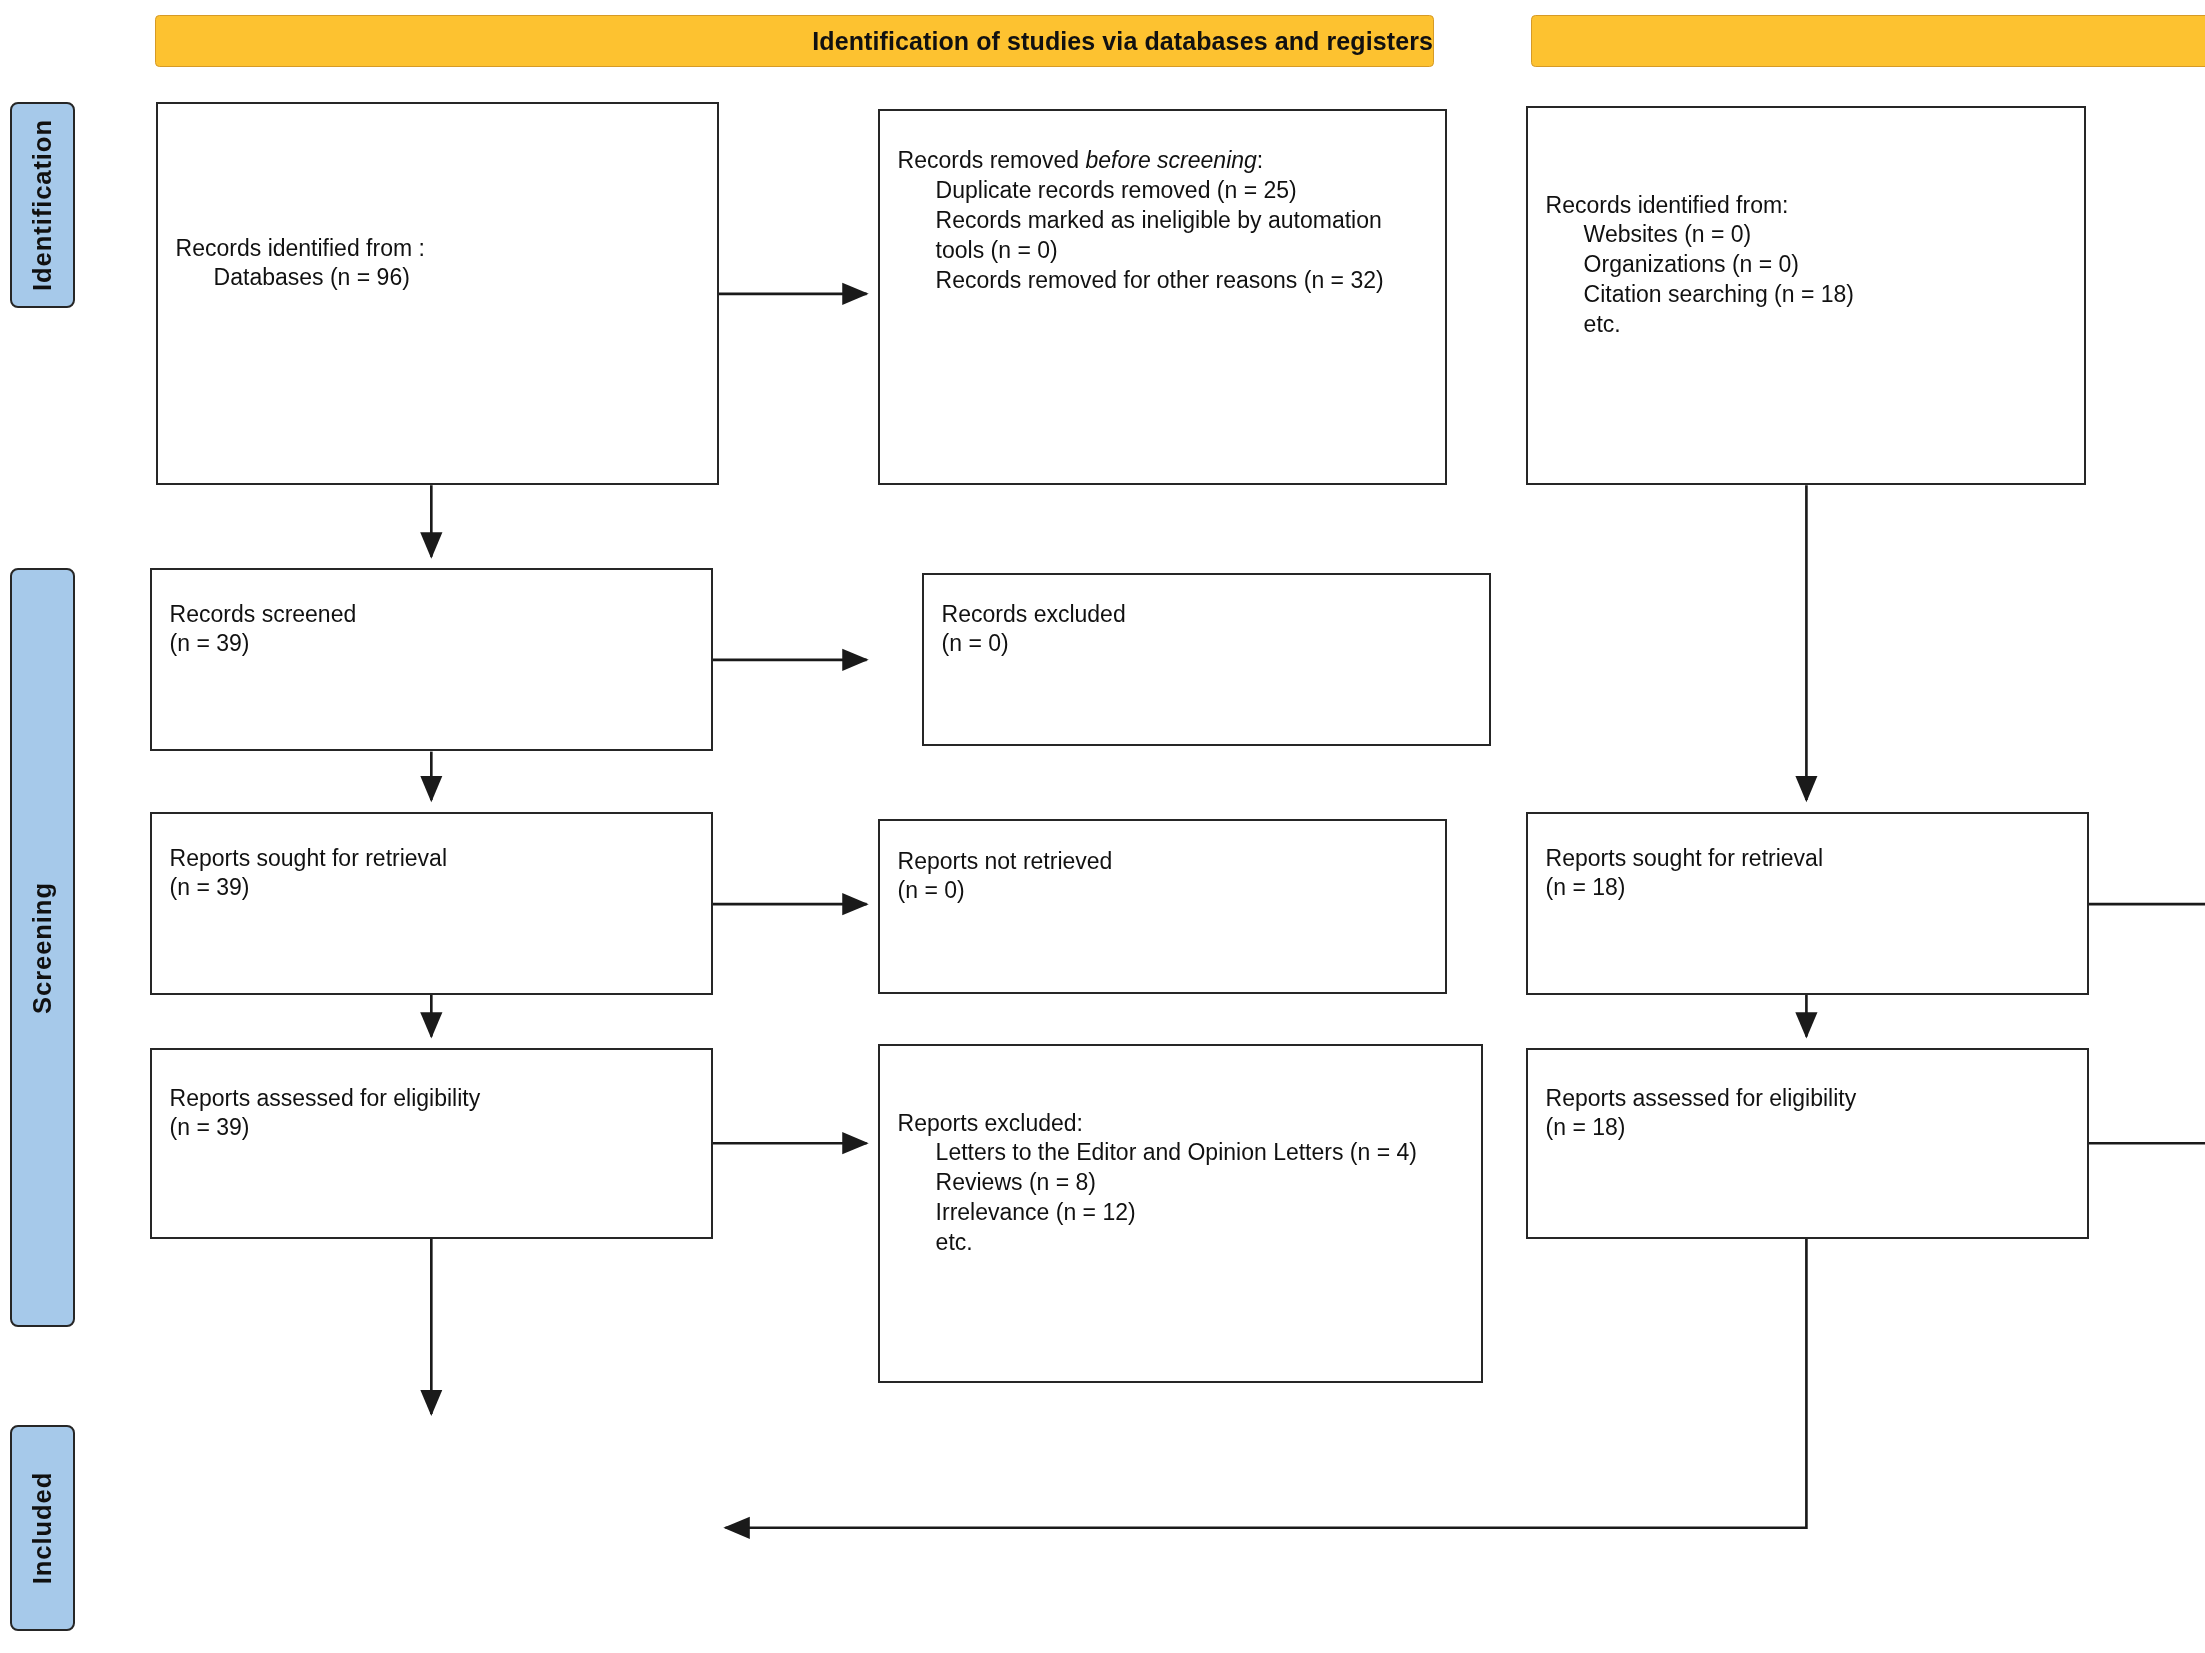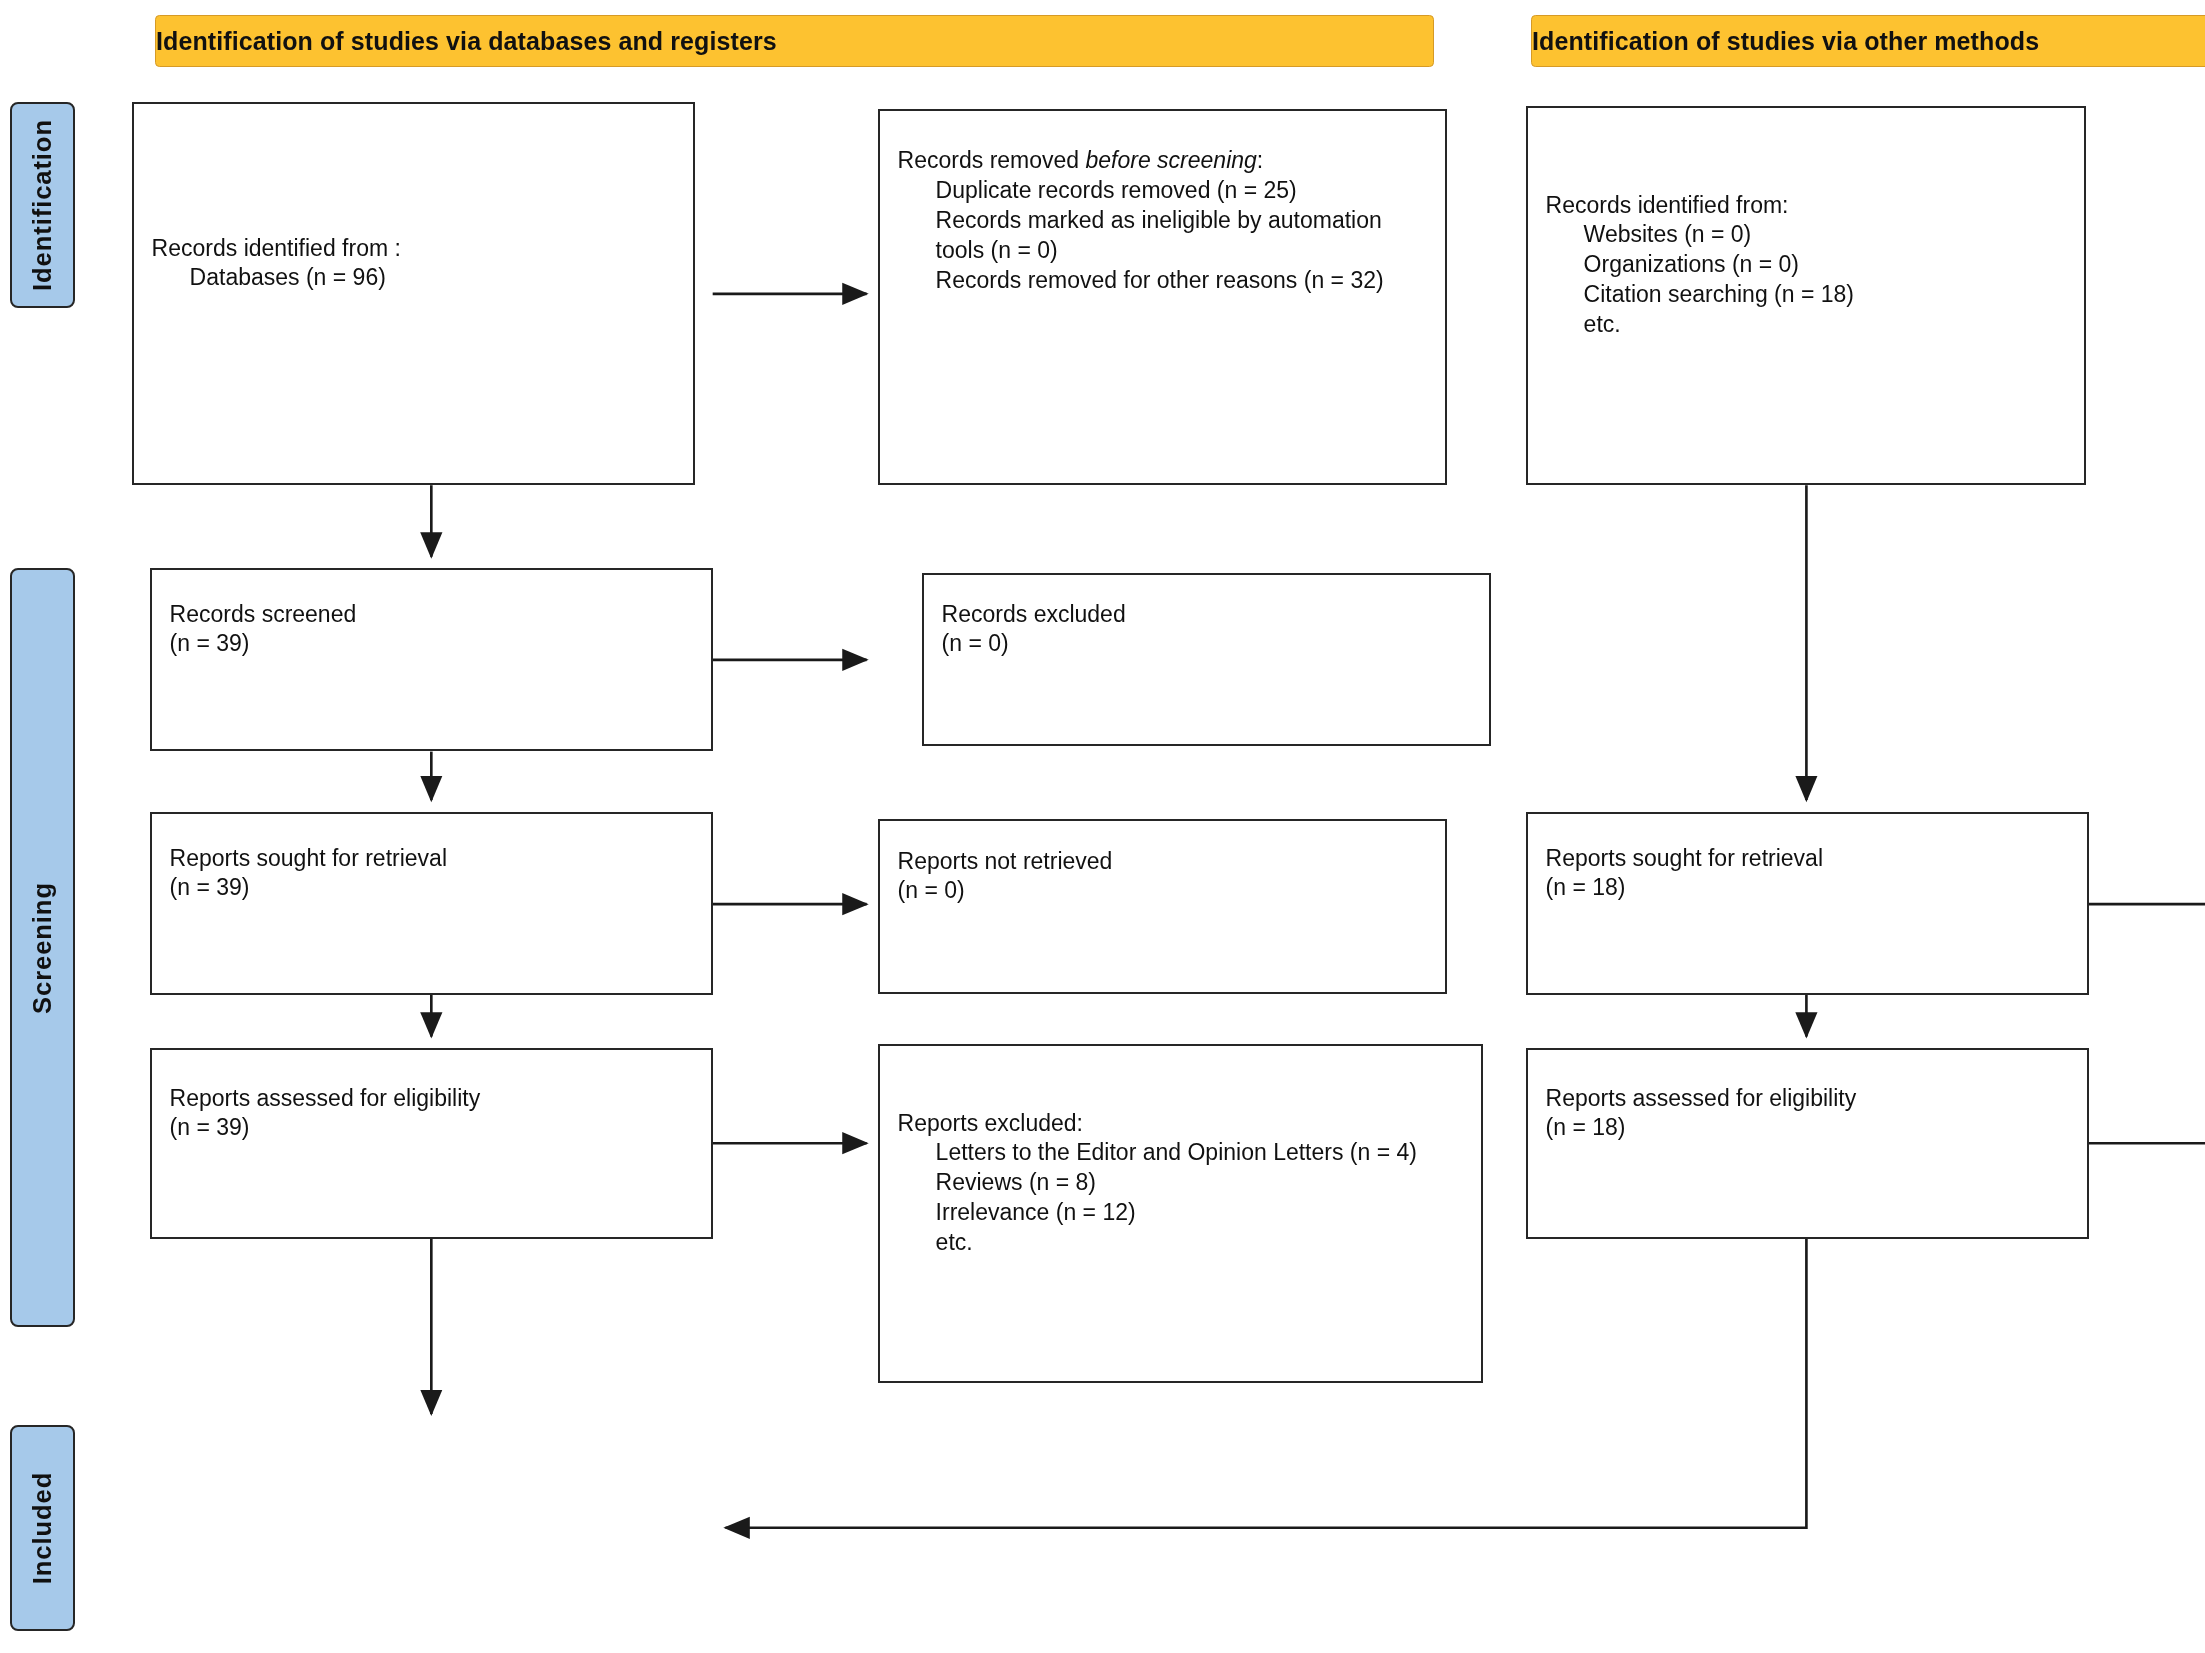--- a/index.html
+++ b/index.html
@@ -17,21 +17,21 @@
   }
 
   
   .banner {
     position: absolute;
     background: #FDC230;
     border: 1.8px solid #D69A26;
     border-radius: 4.4px;
     display: flex;
     align-items: center;
-    justify-content: flex-start;
+    justify-content: flex-end;
     color: #111111;
     font-weight: bold;
     letter-spacing: 0.1px;
   }
   #banner-left  { left: 155px;  top: 15px;  width: 1279px; height: 52px; font-size: 25px; }
   #banner-right { left: 1531px; top: 15px;  width: 1290px; height: 52px; font-size: 25px; }
 
   
   .phase {
     position: absolute;
@@ -72,21 +72,21 @@
     color: #111111;
     white-space: pre-wrap;
   }
   .box .txt.topalign {
     top: 0; transform: none; padding-top: 35px;
   }
   .indent { display: block; padding-left: 38px; }
   .em { font-style: italic; }
 
   
-  #box-id-left   { left: 132px;  top: 102px;  width: 563px; height: 383px; }
+  #box-id-left   { left: 156px;  top: 102px;  width: 563px; height: 383px; }
   #box-id-remove { left: 878px; top: 109px;  width: 569px; height: 376px; }
   #box-id-right  { left: 1526px; top: 106px;  width: 560px; height: 379px; padding-left: 25px; }
 
   
   #box-screened  { left: 150px;  top: 568px; width: 563px; height: 183px; }
   #box-excluded  { left: 878px; top: 573px; width: 569px; height: 173px; margin-left: 44px; }
 
   
   #box-sought-l  { left: 150px;  top: 812px; width: 563px; height: 183px; }
   #box-notret-l  { left: 878px; top: 819px; width: 569px; height: 175px; }

